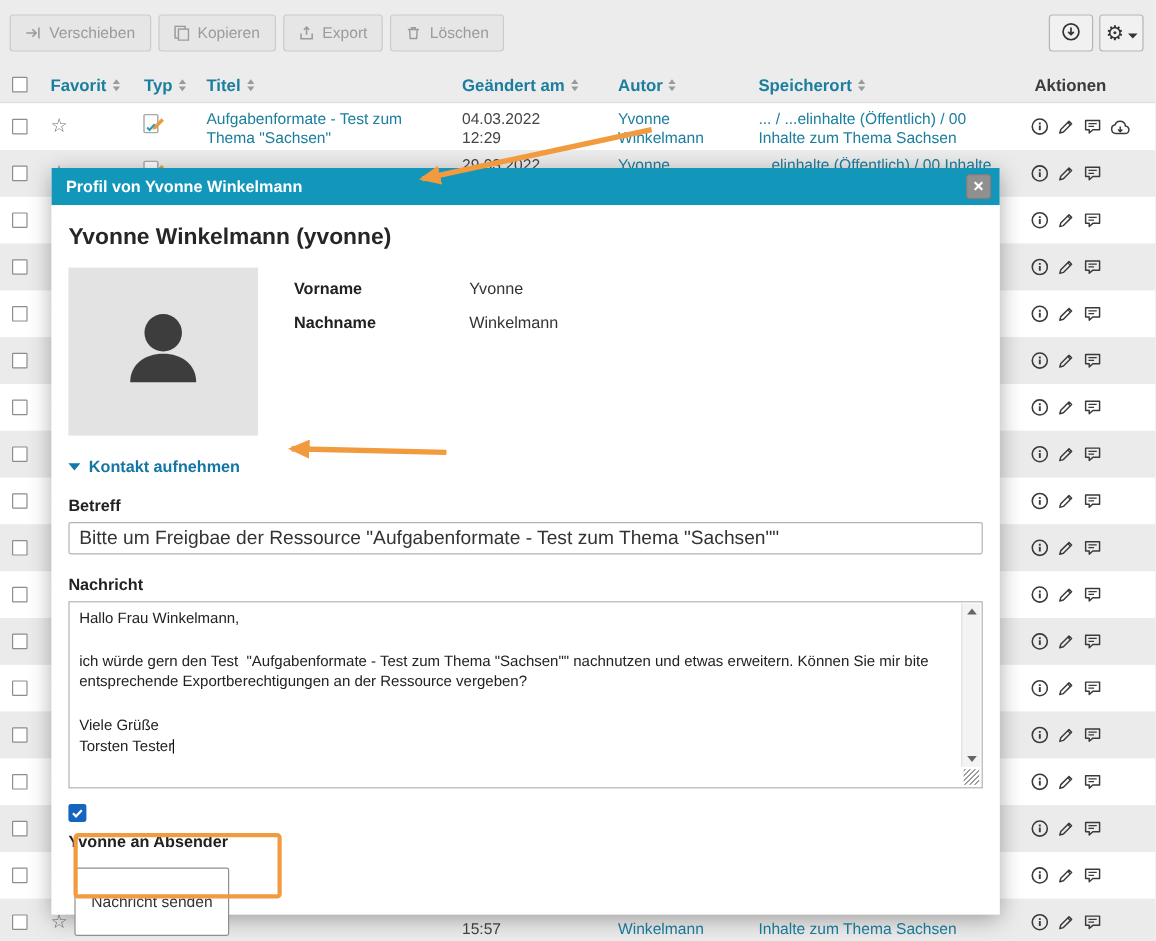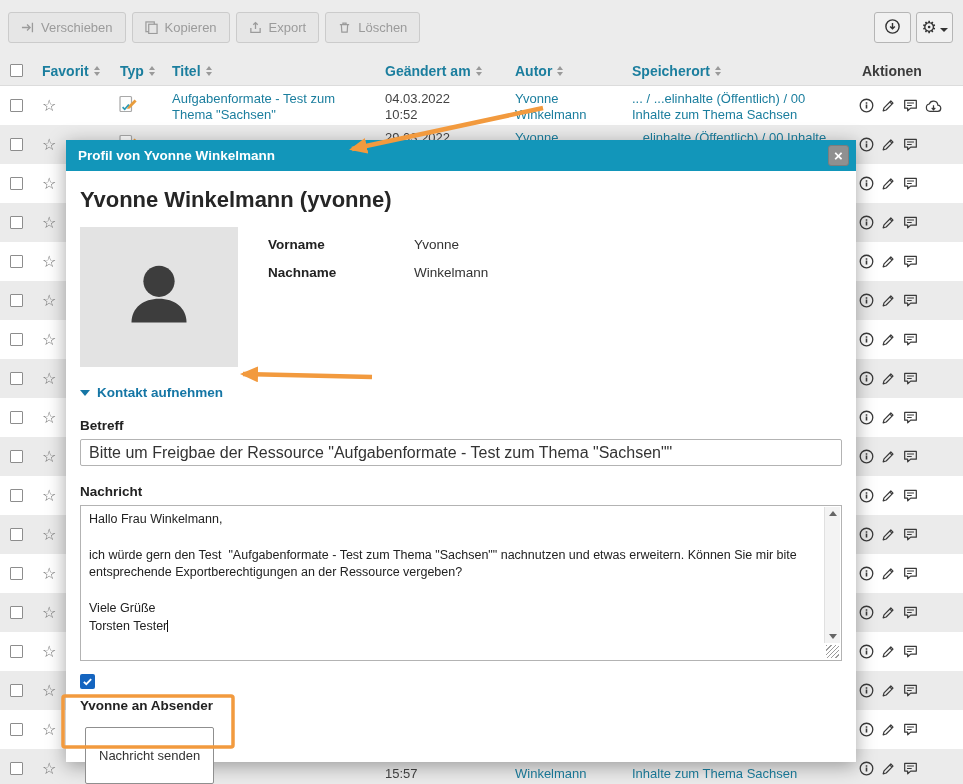--- a/index.html
+++ b/index.html
@@ -44,25 +44,25 @@
   .c-titel{width:213px;padding:5px 6px 0}
   .c-date{width:130px;padding:5px 6px 0;color:#444;font-size:13px;line-height:1.22}
   .c-author{width:117px;padding:5px 6px 0}
   .c-loc{width:216px;padding:5px 6px 16px}
   .c-actions{flex:1;display:flex;align-items:center;gap:7px;padding-left:17px}
   .trow a{color:#1b7e9e;text-decoration:none;font-size:13px;line-height:1.25;display:block;cursor:pointer}
   .act svg{display:block}
   .partial .c-date,.partial .c-author,.partial .c-loc{padding-top:17px}
 
   
-  .modal{position:absolute;left:66px;top:140px;width:790px;height:622px;background:#fff;box-shadow:0 4px 18px rgba(0,0,0,.35);z-index:10}
+  .modal{position:absolute;left:43px;top:140px;width:790px;height:622px;background:#fff;box-shadow:0 4px 18px rgba(0,0,0,.35);z-index:10}
   .modal-header{height:31px;background:#1296ba;display:flex;align-items:center;padding:0 12px;color:#fff;font-size:13.5px;font-weight:bold;position:relative}
   .modal-close{position:absolute;right:7px;top:5px;width:21px;height:21px;background:#909090;border:1px solid #7d7d7d;border-radius:3px;color:#fff;display:flex;align-items:center;justify-content:center;font-size:15px;font-weight:bold;line-height:1;padding:0}
   .modal-body{padding:14px 14px 0;position:relative;height:591px;background:#fff}
-  .m-heading{font-size:22px;font-weight:bold;color:#262626;margin:2px 0 14px}
+  .m-heading{font-size:19px;font-weight:bold;color:#262626;margin:2px 0 14px}
   .profile{display:flex}
   .avatar{width:158px;height:140px;background:#e3e3e3;display:flex;align-items:center;justify-content:center}
   .fields{margin-left:30px;padding-top:10px}
   .frow{display:flex;margin-bottom:13px;font-size:13.5px}
   .flabel{width:146px;font-weight:bold;color:#222}
   .fvalue{color:#333}
   .contact{margin-top:18px;display:flex;align-items:center;gap:7px;color:#1576a5;font-size:13.5px;font-weight:bold;width:max-content;cursor:pointer}
   .tri{width:0;height:0;border-left:5px solid transparent;border-right:5px solid transparent;border-top:6px solid #1576a5}
   .lbl{font-weight:bold;font-size:13.5px;color:#222;margin-top:18px}
   .subject-input{display:block;margin-top:6px;width:762px;height:27px;border:1px solid #b3b3b3;border-radius:2px;padding:0 8px;font-size:16px;color:#333;font-family:inherit;background:#fff}
@@ -198,21 +198,21 @@
               <rect x="2" y="2.5" width="11.5" height="15" rx="1" fill="#fdfdfd" stroke="#a8a8a8" stroke-width="1.2"></rect>
               <path d="M9.8 12.4L16.6 5.6l2 2-6.8 6.8-2.7.7z" fill="#e89c3c"></path>
               <path d="M4.6 13.2l2.1 2.1 4.2-4.8" fill="none" stroke="#2b9ab5" stroke-width="1.7"></path>
             </svg></span>
         </div>
         <div class="c-titel">
           <a>Aufgabenformate - Test zum Thema "Sachsen"</a>
         </div>
         <div class="c-date">
           <div>04.03.2022</div>
-          <div>10:52</div>
+          <div>12:29</div>
         </div>
         <div class="c-author">
           <a>Yvonne Winkelmann</a>
         </div>
         <div class="c-loc">
           <a>... / ...elinhalte (Öffentlich) / 00 Inhalte zum Thema Sachsen</a>
         </div>
         <div class="c-actions">
           <span class="act">
             <svg width="15" height="15" viewBox="0 0 16 16">

